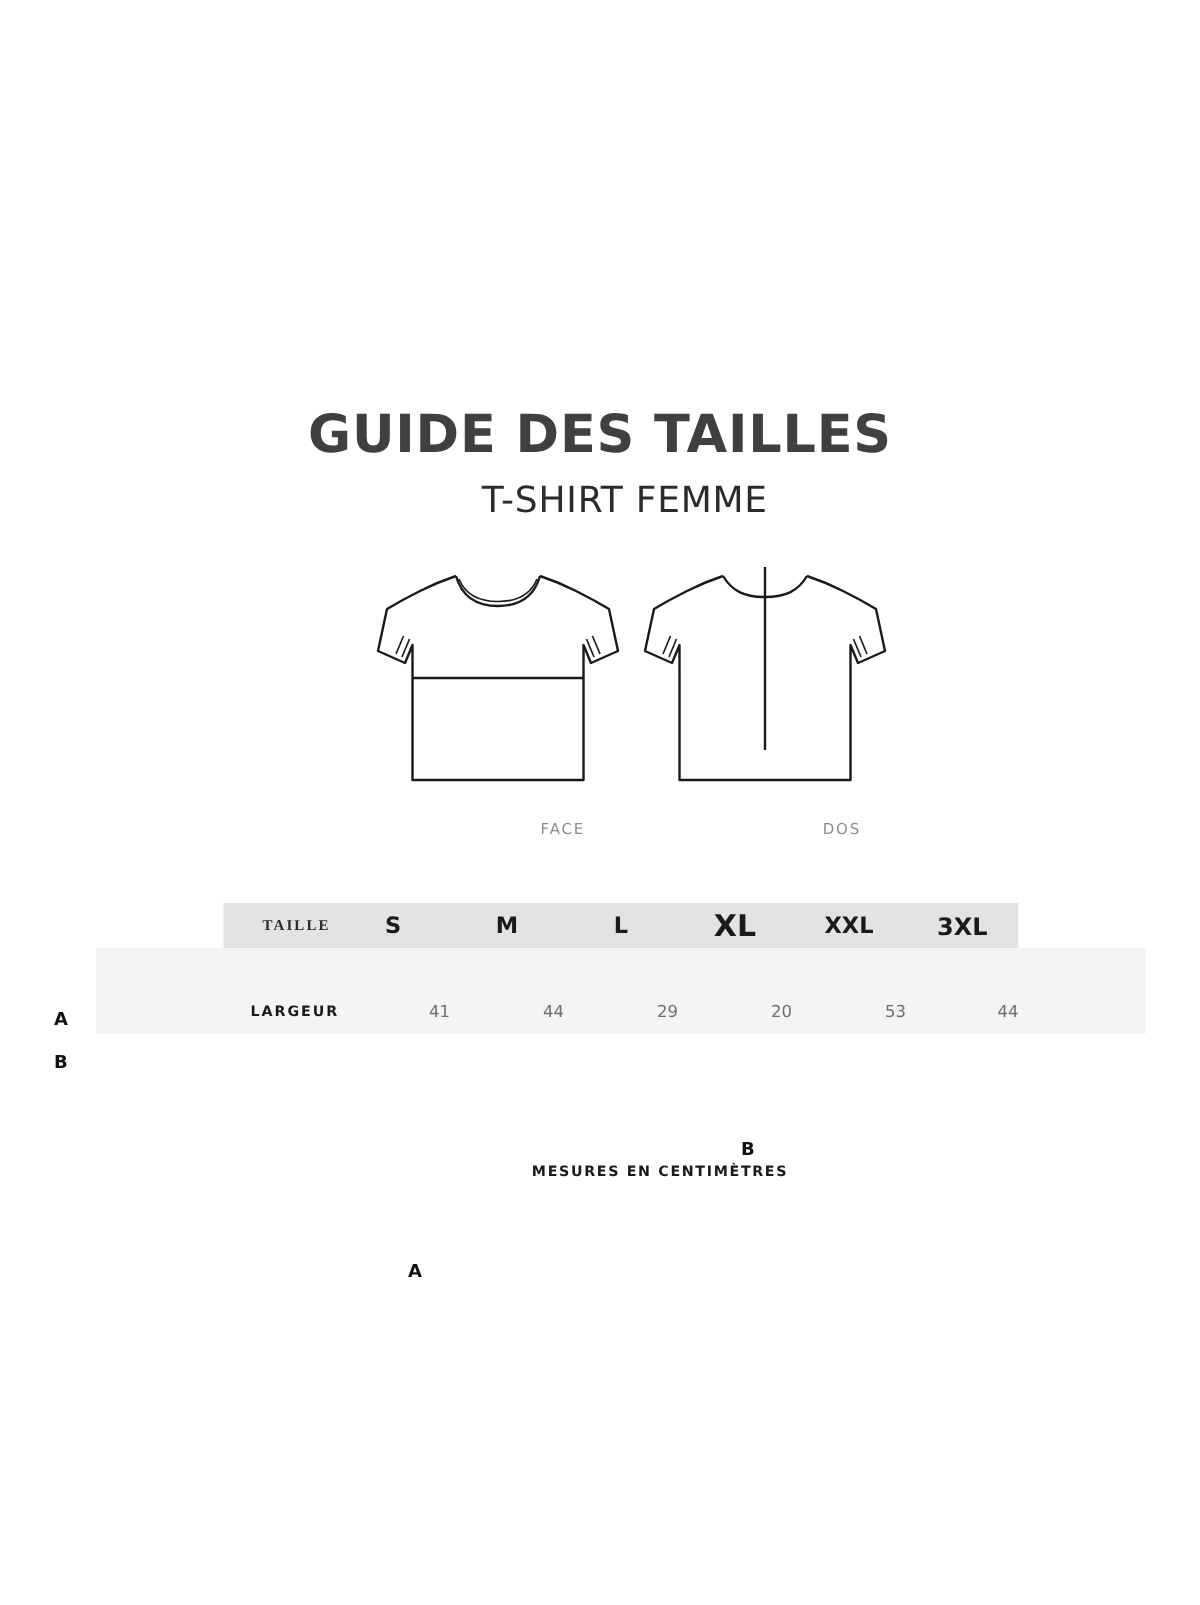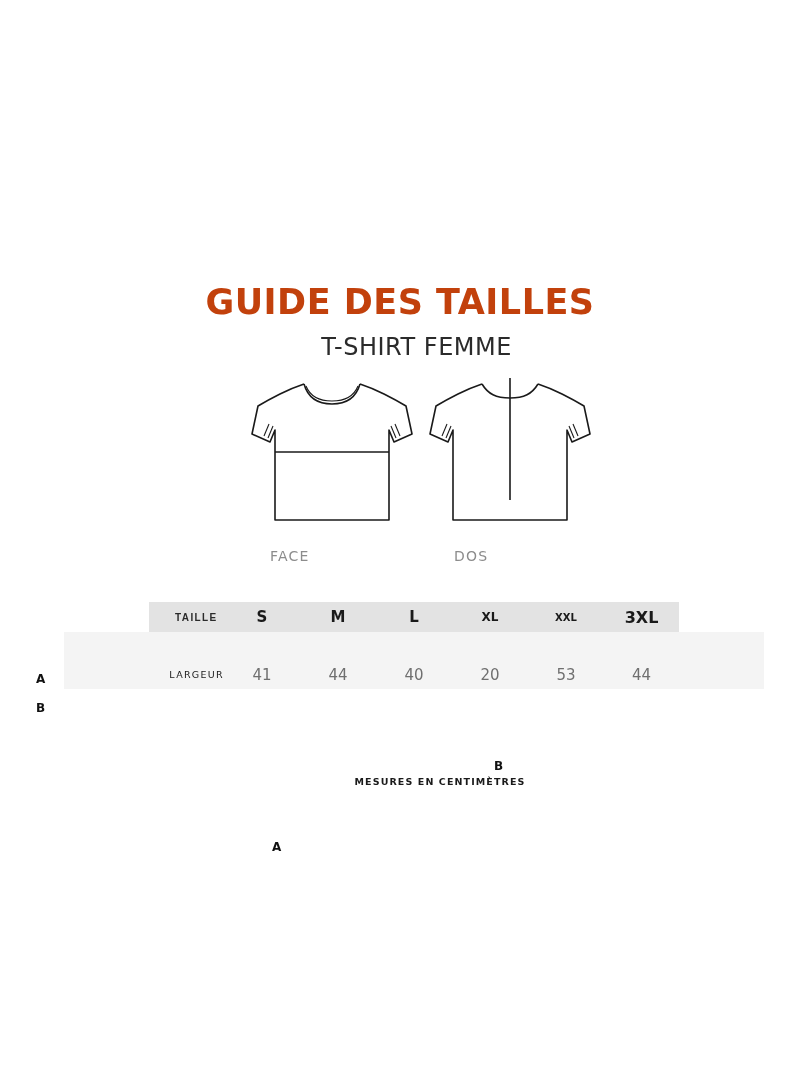--- a/index.html
+++ b/index.html
@@ -28,23 +28,23 @@
     top: 272px;
     left: 0;
     width: 800px;
     text-align: center;
   }
   .main-title {
     font-family: "DejaVu Sans", sans-serif;
     font-size: 35px;
     font-weight: bold;
     letter-spacing: 0.5px;
-    color: #c2410c;
+    color: #404040;
     line-height: 1.05;
-    margin: 12px;
+    margin: 0;
   }
   .sub-title {
     font-family: "DejaVu Sans", sans-serif;
     font-size: 24px;
     font-weight: normal;
     color: #2b2b2b;
     letter-spacing: 0.5px;
     margin: 10px 2px 0 0;
     padding-left: 35px;
   }
@@ -61,24 +61,24 @@
     position: absolute;
     top: 0;
   }
   .shirt-front { left: 242px; }
   .shirt-back  { left: 420px; }
 
   .caption {
     position: absolute;
     top: 548px;
     font-family: "DejaVu Sans", sans-serif;
-    font-size: 14px;
+    font-size: 10px;
     letter-spacing: 1.2px;
     color: #8c8c8c;
-    text-align: left;
+    text-align: right;
     width: 120px;
   }
   .caption-face { left: 270px; }
   .caption-dos  { left: 454px; }
 
   .marker {
     position: absolute;
     font-family: "DejaVu Sans", sans-serif;
     font-weight: bold;
     font-size: 12px;
@@ -99,60 +99,60 @@
     width: 700px;
     table-layout: fixed;
   }
   table.size-table td, table.size-table th {
     padding: 0;
     margin: 0;
   }
   .hdr-row { height: 30px; }
   .hdr-label {
     background: #e3e3e3;
-    font-family: Liberation Sans, sans-serif;
+    font-family: Liberation Serif, serif;
     font-size: 10px;
     font-weight: bold;
     letter-spacing: 1.4px;
     color: #2b2b2b;
     text-align: left;
     padding-left: 26px !important;
   }
   .hdr-size {
     background: #e3e3e3;
     font-family: "DejaVu Sans", sans-serif;
     font-weight: bold;
     color: #1a1a1a;
     text-align: center;
   }
   .hdr-size.s-1 { font-size: 15px; }
   .hdr-size.s-2 { font-size: 15px; }
   .hdr-size.s-3 { font-size: 15px; }
-  .hdr-size.s-4 { font-size: 12px; }
-  .hdr-size.s-5 { font-size: 10px; }
+  .hdr-size.s-4 { font-size: 20px; }
+  .hdr-size.s-5 { font-size: 15px; }
   .hdr-size.s-6 { font-size: 16px; }
   .hdr-spacer { background: #ffffff; }
 
   .spacer-row { height: 28px; background: #f4f4f4; }
 
   .data-row { height: 29px; background: #f4f4f4; }
   .row-label {
     font-family: "DejaVu Sans", sans-serif;
     font-size: 9.5px;
-    font-weight: normal;
+    font-weight: bold;
     letter-spacing: 1.3px;
     color: #1a1a1a;
+    text-align: left;
+    padding-left: 18px !important;
+  }
+  .data-cell {
+    font-family: "DejaVu Sans", sans-serif;
+    font-size: 11px;
+    color: #6f6f6f;
     text-align: right;
-    padding-left: 18px !important;
-  }
-  .data-cell {
-    font-family: "DejaVu Sans", sans-serif;
-    font-size: 15px;
-    color: #6f6f6f;
-    text-align: center;
   }
   .pad-cell { background: #f4f4f4; }
 
   
   .side-label {
     position: absolute;
     font-family: "DejaVu Sans", sans-serif;
     font-weight: bold;
     font-size: 12px;
     color: #111;
@@ -249,21 +249,21 @@
         <td class="hdr-spacer"></td>
       </tr>
       <tr class="spacer-row">
         <td colspan="9"></td>
       </tr>
       <tr class="data-row">
         <td class="pad-cell"></td>
         <td class="row-label">LARGEUR</td>
         <td class="data-cell">41</td>
         <td class="data-cell">44</td>
-        <td class="data-cell">40</td>
+        <td class="data-cell">29</td>
         <td class="data-cell">20</td>
         <td class="data-cell">53</td>
         <td class="data-cell">44</td>
         <td class="pad-cell"></td>
       </tr>
     </tbody>
       </table>
   </div>
 
   <div class="footer-note">MESURES EN CENTIMÈTRES</div>

